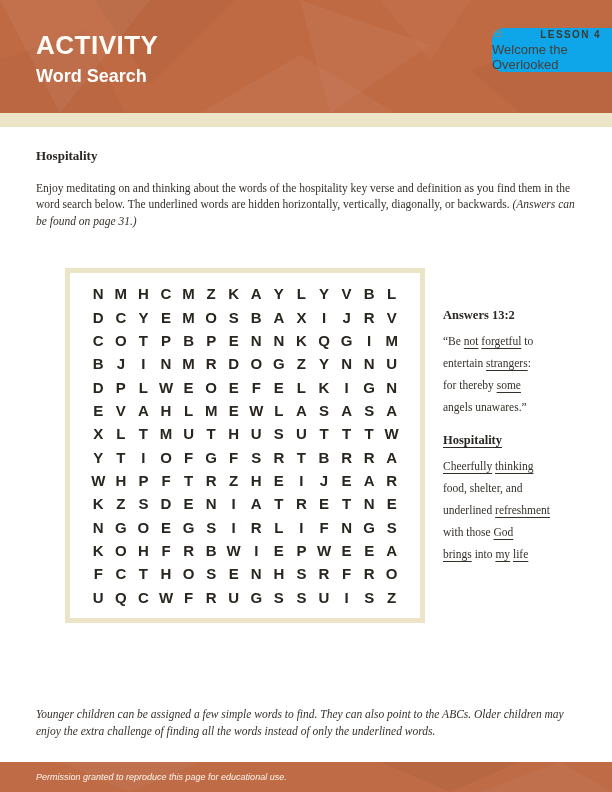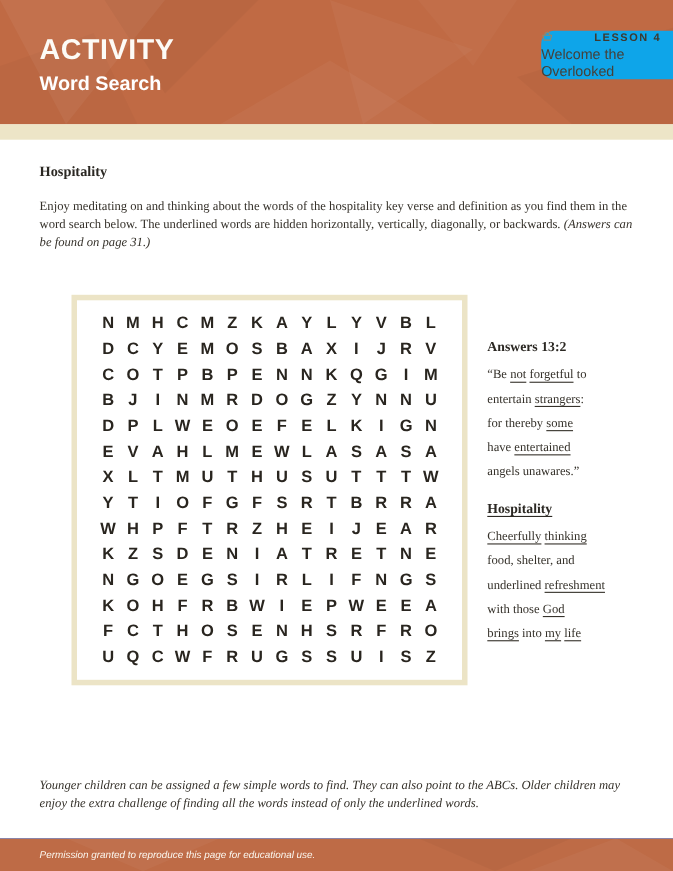--- a/index.html
+++ b/index.html
@@ -64,21 +64,21 @@
     font-size:12.5px;font-weight:bold;color:#2b2823;margin:15px 0 7px 0;
     text-decoration:underline;text-underline-offset:3px;
   }
 
   
   .footnote{
     position:absolute;left:36px;top:694px;width:550px;
     font-style:italic;font-size:11.5px;line-height:1.5;color:#35312a;
   }
   .footer-bar{
-    position:absolute;left:0;top:762px;width:612px;height:30px;background:#3b82f6;overflow:hidden;
+    position:absolute;left:0;top:762px;width:612px;height:30px;background:#ef4444;overflow:hidden;
     display:flex;align-items:center;padding-left:36px;box-sizing:border-box;
   }
   .footer-bar svg{position:absolute;left:0;top:0;}
   .footer-text{
     position:relative;color:#fbf7ef;font-family:"Liberation Sans",sans-serif;
     font-style:italic;font-size:9px;
   }
 </style>
 </head>
 <body>
@@ -313,21 +313,20 @@
     <span class="cell">S</span>
     <span class="cell">Z</span>
   </div>
 
 <div class="sidebar">
   <div class="verse-heading">Answers 13:2</div>
   <div>
       <div class="rich-line"><span>“Be </span><span class="u">not</span><span> </span><span class="u">forgetful</span><span> to</span></div>
       <div class="rich-line"><span>entertain </span><span class="u">strangers</span><span>:</span></div>
       <div class="rich-line"><span>for thereby </span><span class="u">some</span></div>
-      <div class="rich-line"><span>have </span><span class="u">entertained</span></div>
       <div class="rich-line"><span>angels unawares.”</span></div>
     </div>
   <div class="def-heading">Hospitality</div>
   <div>
       <div class="rich-line"><span class="u">Cheerfully</span><span> </span><span class="u">thinking</span></div>
       <div class="rich-line"><span>food, shelter, and</span></div>
       <div class="rich-line"><span>underlined </span><span class="u">refreshment</span></div>
       <div class="rich-line"><span>with those </span><span class="u">God</span></div>
       <div class="rich-line"><span class="u">brings</span><span> into </span><span class="u">my</span><span> </span><span class="u">life</span></div>
     </div>

